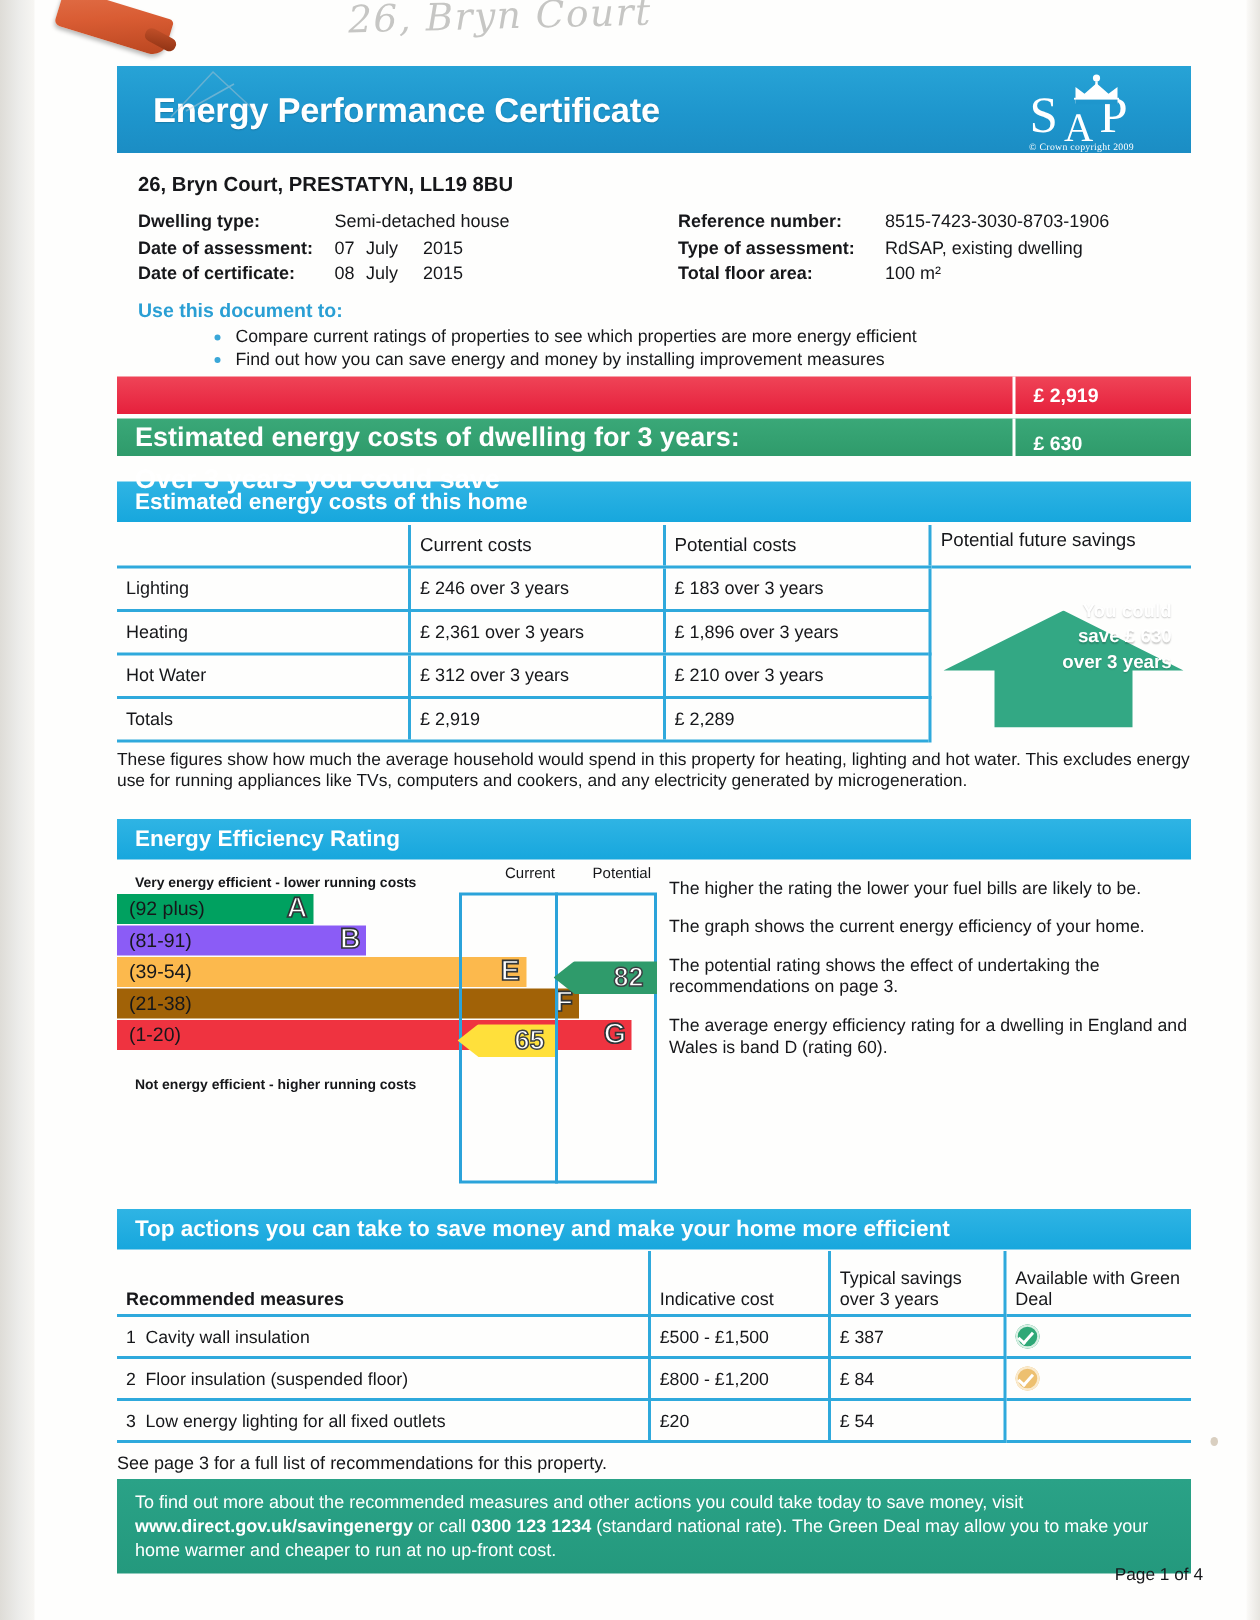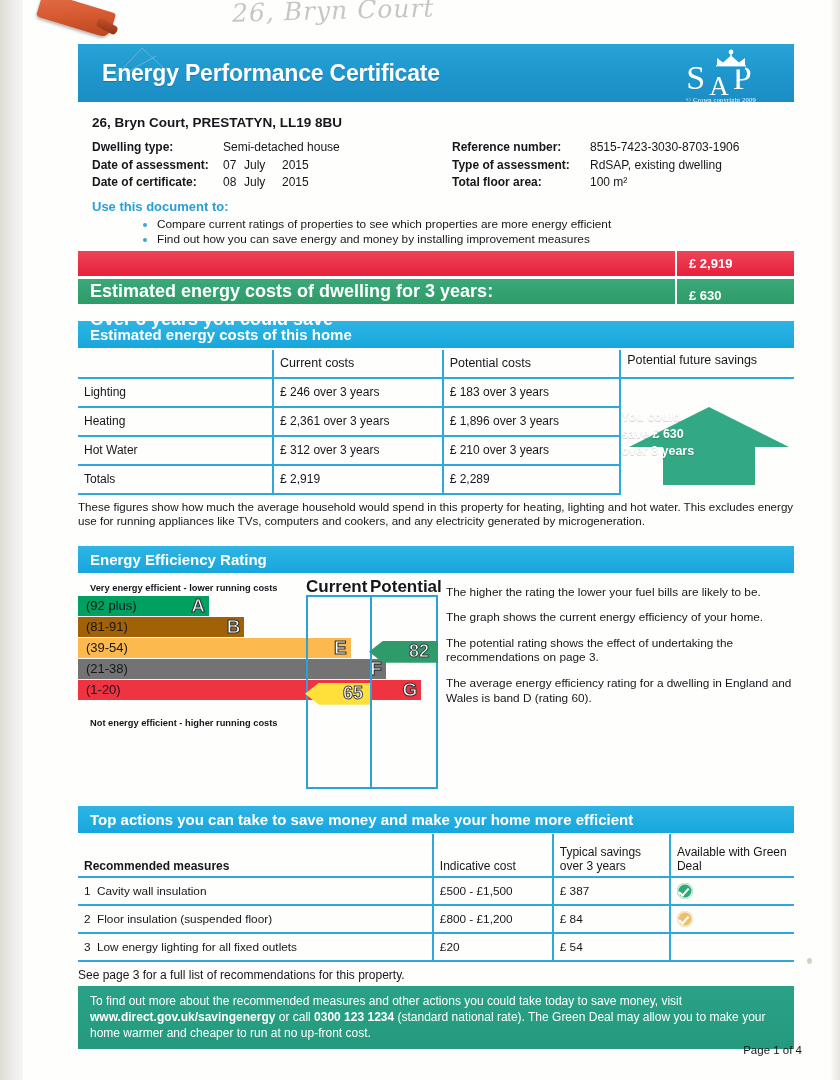--- a/index.html
+++ b/index.html
@@ -110,38 +110,38 @@
   .bb{border-bottom:2px solid #2fa9dc;}
   .bl{border-left:2px solid #2fa9dc;}
   .hd{font-weight:bold;font-size:12.5px;}
   .rowlbl{font-weight:bold;width:196px;}
   .ccol{width:167px;}
   .pcol{width:175px;}
   .savecol{width:172px;vertical-align:top;position:relative;}
   .tot{text-align:right;font-weight:bold;}
 
   .house{position:absolute;left:8px;top:28px;width:160px;height:78px;}
-  .housetxt{position:absolute;left:0;top:30px;width:160px;text-align:left;color:#fff;font-weight:bold;font-size:12.5px;line-height:17px;text-shadow:0 1px 1px rgba(0,0,0,.2);}
+  .housetxt{position:absolute;left:0;top:20px;width:160px;text-align:right;color:#fff;font-weight:bold;font-size:12.5px;line-height:17px;text-shadow:0 1px 1px rgba(0,0,0,.2);}
 
   .note{font-size:11.6px;line-height:14.6px;margin:5px 0 0 0;}
 
   
   .epc{display:flex;margin-top:4px;}
   .graph{position:relative;width:356px;height:212px;}
   .capTop{font-size:9.3px;font-weight:bold;margin:6px 0 3px 12px;}
   .capBot{font-size:9.3px;font-weight:bold;margin:18px 0 0 12px;}
   .band{position:relative;height:20px;margin-bottom:1px;display:flex;align-items:center;}
   .band .rng{font-size:13px;font-weight:normal;padding-left:8px;}
   .band .ltr{
     position:absolute;right:4px;top:-1px;font-size:19px;font-weight:bold;
     color:#fff;font-family:"Liberation Sans",sans-serif;
     -webkit-text-stroke:1.1px #2f3336;
   }
   .colhdrs{position:absolute;left:228px;top:0;width:128px;display:flex;}
-  .colhdrs div{width:64px;text-align:left;font-size:17px;font-weight:bold;}
+  .colhdrs div{width:64px;text-align:right;font-size:10px;font-weight:normal;}
   .colbox{position:absolute;top:18px;height:190px;border:2px solid #2ba3da;}
   #curbox{left:228px;width:62px;}
   #potbox{left:292px;width:64px;}
   .arrow{position:absolute;height:22px;display:flex;align-items:center;justify-content:flex-end;padding-right:9px;
          font-size:18px;font-weight:bold;color:#fff;-webkit-text-stroke:1px #3a3f42;
          clip-path:polygon(14px 0,100% 0,100% 100%,14px 100%,0 50%);}
   .gtext{width:350px;padding:8px 0 0 14px;font-size:11.8px;line-height:14.6px;}
   .gtext p{margin:0 0 11px 0;}
 
   
@@ -291,29 +291,29 @@
     <div class="bluebar blue">Energy Efficiency Rating</div>
 
     <div class="epc">
       <div class="graph">
         <div class="capTop">Very energy efficient - lower running costs</div>
 
         <div class="band" style="width:37%;background:#00a160;">
           <span class="rng">(92 plus)</span>
           <span class="ltr">A</span>
         </div>
-        <div class="band" style="width:47%;background:#a16207;">
+        <div class="band" style="width:47%;background:#8b5cf6;">
           <span class="rng">(81-91)</span>
           <span class="ltr">B</span>
         </div>
         <div class="band" style="width:77%;background:#fcb94d;">
           <span class="rng">(39-54)</span>
           <span class="ltr">E</span>
         </div>
-        <div class="band" style="width:87%;background:#737373;text-align:right;">
+        <div class="band" style="width:87%;background:#a16207;text-align:right;">
           <span class="rng">(21-38)</span>
           <span class="ltr">F</span>
         </div>
         <div class="band" style="width:97%;background:#ef3340;">
           <span class="rng">(1-20)</span>
           <span class="ltr">G</span>
         </div>
 
         <div class="capBot">Not energy efficient - higher running costs</div>
 

